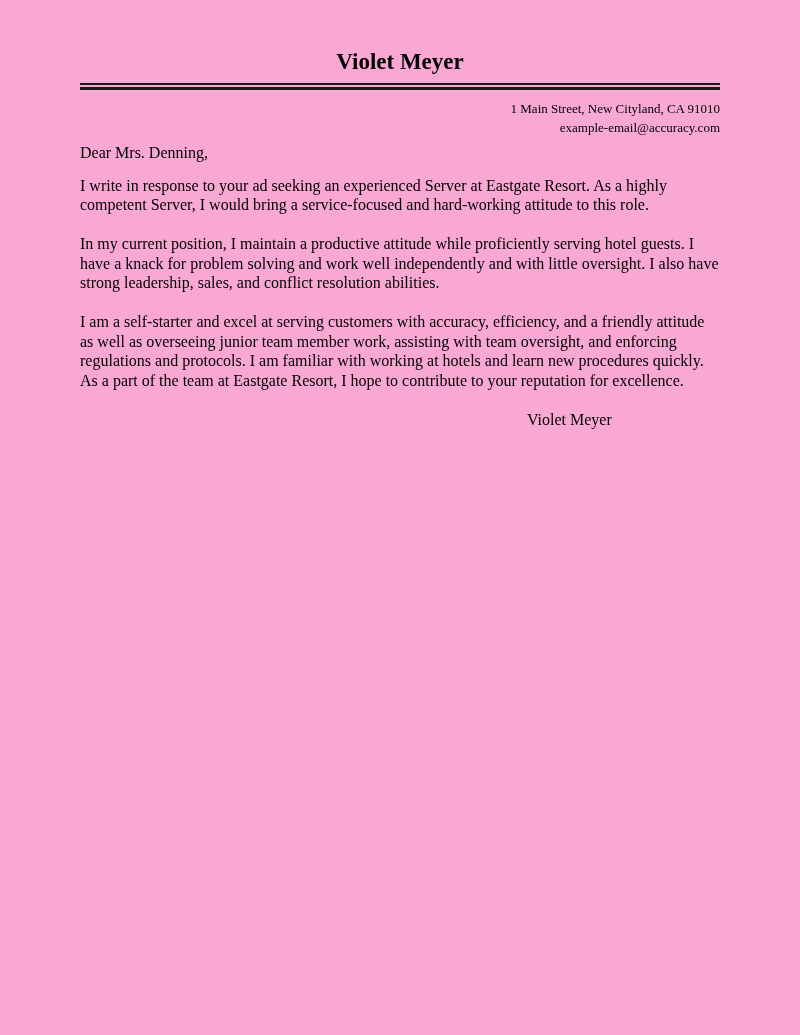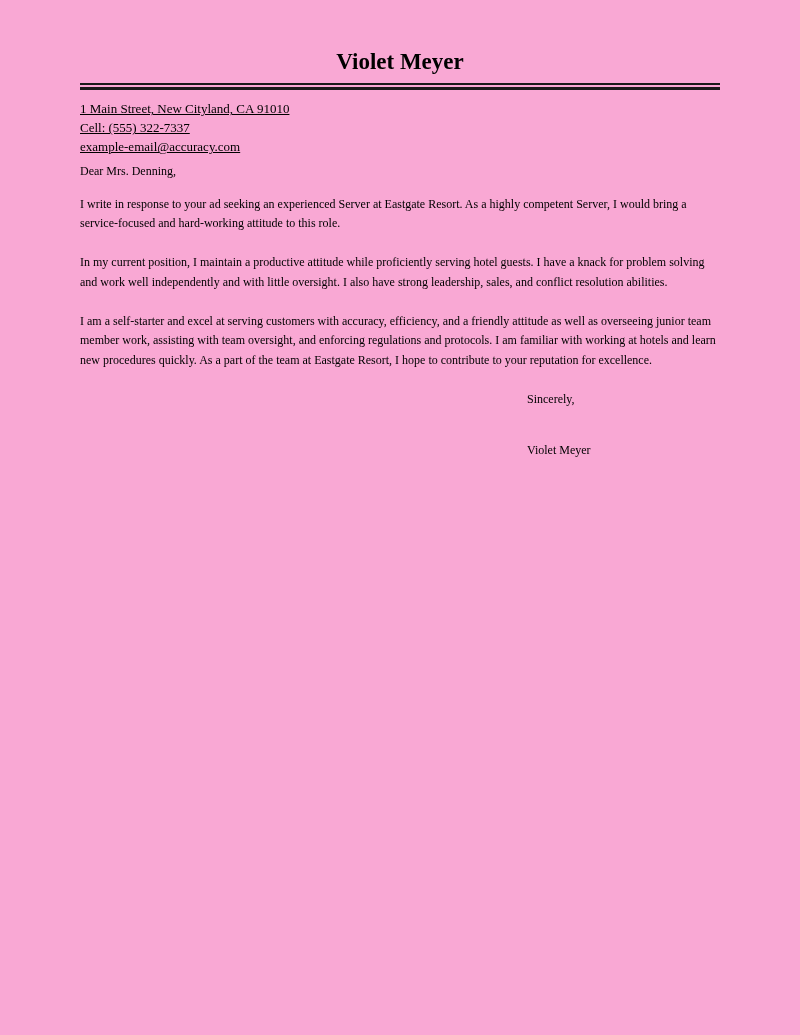--- a/index.html
+++ b/index.html
@@ -26,28 +26,27 @@
     line-height: 1.15;
     color: #000000;
   }
   .divider {
     height: 2px;
     border-top: 2px solid #1a1a1a;
     border-bottom: 3px solid #1a1a1a;
     margin: 0 0 9px 0;
   }
   .contact {
-    text-align: left;
+    text-align: right;
     font-size: 13px;
     line-height: 19px;
-    text-decoration: underline;
   }
   .letter-body {
     margin-top: 6px;
-    font-size: 12px;
+    font-size: 16px;
     line-height: 19.5px;
   }
   .letter-body p {
     margin: 0 0 19.5px 0;
   }
   p.salutation {
     margin-bottom: 13px;
   }
   p.para-last {
     margin-bottom: 13px;
@@ -67,33 +66,31 @@
 <body>
 
 <div class="page">
 
   <h1 class="title">Violet Meyer</h1>
 
   <div class="divider"></div>
 
   <div class="contact">
     <div class="contact-line">1 Main Street, New Cityland, CA 91010</div>
-    <div class="contact-line">Cell: (555) 322-7337</div>
     <div class="contact-line">example-email@accuracy.com</div>
   </div>
 
   <div class="letter-body">
     <p class="salutation">Dear Mrs. Denning,</p>
 
     <p class="para">I write in response to your ad seeking an experienced Server at Eastgate Resort. As a highly competent Server, I would bring a service-focused and hard-working attitude to this role.</p>
 
     <p class="para">In my current position, I maintain a productive attitude while proficiently serving hotel guests. I have a knack for problem solving and work well independently and with little oversight. I also have strong leadership, sales, and conflict resolution abilities.</p>
 
     <p class="para">I am a self-starter and excel at serving customers with accuracy, efficiency, and a friendly attitude as well as overseeing junior team member work, assisting with team oversight, and enforcing regulations and protocols. I am familiar with working at hotels and learn new procedures quickly. As a part of the team at Eastgate Resort, I hope to contribute to your reputation for excellence.</p>
 
 
     <div class="closing">
-      <p class="closing-phrase">Sincerely,</p>
       <p class="signature">Violet Meyer</p>
     </div>
   </div>
 
 </div>
 
 </body></html>

